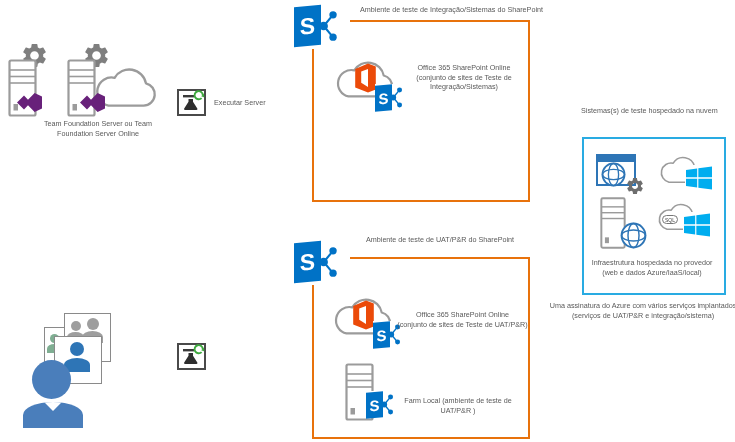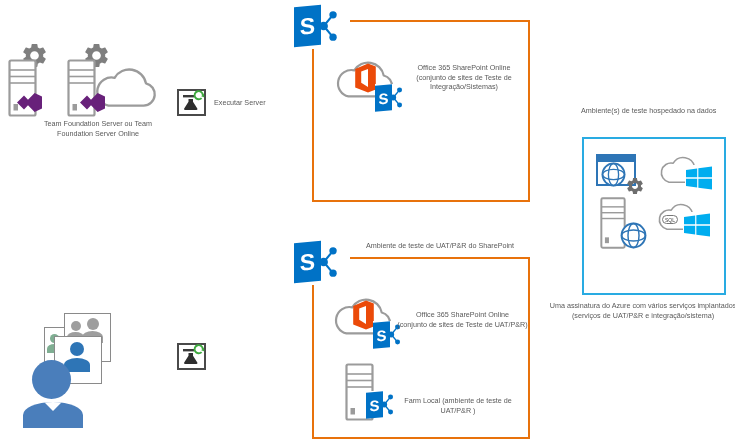--- a/index.html
+++ b/index.html
@@ -106,20 +106,21 @@
     <div class="lbl" style="left:16px;top:119px;width:164px">Team Foundation Server ou Team
 Foundation Server Online</div>
   </div>
 
   <svg class="abs" style="left:177px;top:88px;width:29px;height:29px">
       <use href="#sym-testrun"></use>
     </svg>
   <div class="lbl nowrap" style="left:214px;top:98px">Executar Server</div>
 
   <div class="obox" style="left:312px;top:20px;width:214px;height:178px"></div>
+  <div class="lbl nowrap" style="left:360px;top:5px">Ambiente de teste de Integração/Sistemas do SharePoint</div>
   <div class="sp-logo" style="left:294px;top:3px;width:56px;height:46px">
     <div class="sp-flag" style="width:27px;height:40px">
         <span style="font-size:23px">S</span>
       </div>
     <svg class="sp-share" style="width:19px;height:34px" viewBox="0 0 20 36">
         <use href="#sym-share"></use>
       </svg>
   </div>
 
   <div>
@@ -136,21 +137,21 @@
       <svg class="sp-share" style="width:13px;height:23px" viewBox="0 0 20 36">
           <use href="#sym-share"></use>
         </svg>
     </div>
     <div class="lbl" style="left:400px;top:63px;width:128px">Office 365 SharePoint Online
 (conjunto de sites de Teste de
 Integração/Sistemas)</div>
   </div>
 
   <div class="obox" style="left:312px;top:257px;width:214px;height:178px"></div>
-  <div class="lbl nowrap" style="left:366px;top:241px">Ambiente de teste de UAT/P&amp;R do SharePoint</div>
+  <div class="lbl nowrap" style="left:366px;top:235px">Ambiente de teste de UAT/P&amp;R do SharePoint</div>
   <div class="sp-logo" style="left:294px;top:239px;width:56px;height:46px">
     <div class="sp-flag" style="width:27px;height:40px">
         <span style="font-size:23px">S</span>
       </div>
     <svg class="sp-share" style="width:19px;height:34px" viewBox="0 0 20 36">
         <use href="#sym-share"></use>
       </svg>
   </div>
 
   <div>
@@ -181,21 +182,21 @@
           <span style="font-size:15px">S</span>
         </div>
       <svg class="sp-share" style="width:13px;height:23px" viewBox="0 0 20 36">
           <use href="#sym-share"></use>
         </svg>
     </div>
     <div class="lbl" style="left:399px;top:396px;width:118px">Farm Local (ambiente de teste de
 UAT/P&amp;R )</div>
   </div>
 
-  <div class="lbl nowrap" style="left:581px;top:106px">Ambiente(s) de teste hospedado na dados</div>
+  <div class="lbl nowrap" style="left:581px;top:106px">Sistemas(s) de teste hospedado na nuvem</div>
   <div class="bbox" style="left:582px;top:137px;width:140px;height:154px"></div>
 
   <svg class="abs" style="left:595px;top:151px;width:52px;height:47px" viewBox="0 0 52 47">
     <rect x="2" y="4" width="38" height="30" fill="#fff" stroke="#2E75B6" stroke-width="2"></rect>
     <rect x="2" y="4" width="38" height="7" fill="#2E75B6"></rect>
     <use href="#sym-globe" x="6" y="11" width="25" height="25"></use>
     <use href="#sym-gear" x="30" y="25" width="20" height="20" fill="#6E6E6E"></use>
   </svg>
 
   <svg class="abs" style="left:657px;top:153px;width:60px;height:42px" viewBox="0 0 60 42">
@@ -209,20 +210,22 @@
     <use href="#sym-globe" x="23" y="26" width="27" height="27"></use>
   </svg>
 
   <svg class="abs" style="left:655px;top:200px;width:60px;height:42px" viewBox="0 0 60 42">
     <use href="#sym-cloud" x="1" y="1" width="46" height="31"></use>
     <rect x="28" y="12" width="27" height="25" fill="#fff"></rect>
     <use href="#sym-win" x="29" y="13" width="26" height="24"></use>
   </svg>
   <span class="sql-badge" style="left:662px;top:215px">SQL</span>
 
+  <div class="lbl" style="left:584px;top:258px;width:136px">Infraestrutura hospedada no provedor
+(web e dados Azure/IaaS/local)</div>
   <div class="lbl" style="left:543px;top:301px;width:200px">Uma assinatura do Azure com vários serviços implantados
 (serviços de UAT/P&amp;R e integração/sistema)</div>
 
   <div>
     <div class="card" style="left:44px;top:327px;width:40px;height:45px">
       <div class="ph" style="left:5px;top:6px;width:9px;height:9px;background:#7FAE92"></div>
       <div class="pb" style="left:2px;top:16px;width:15px;height:9px;background:#7FAE92"></div>
       <div class="ph" style="left:17px;top:10px;width:11px;height:11px;background:#7FAE92"></div>
       <div class="pb" style="left:13px;top:22px;width:19px;height:11px;background:#7FAE92"></div>
     </div>

